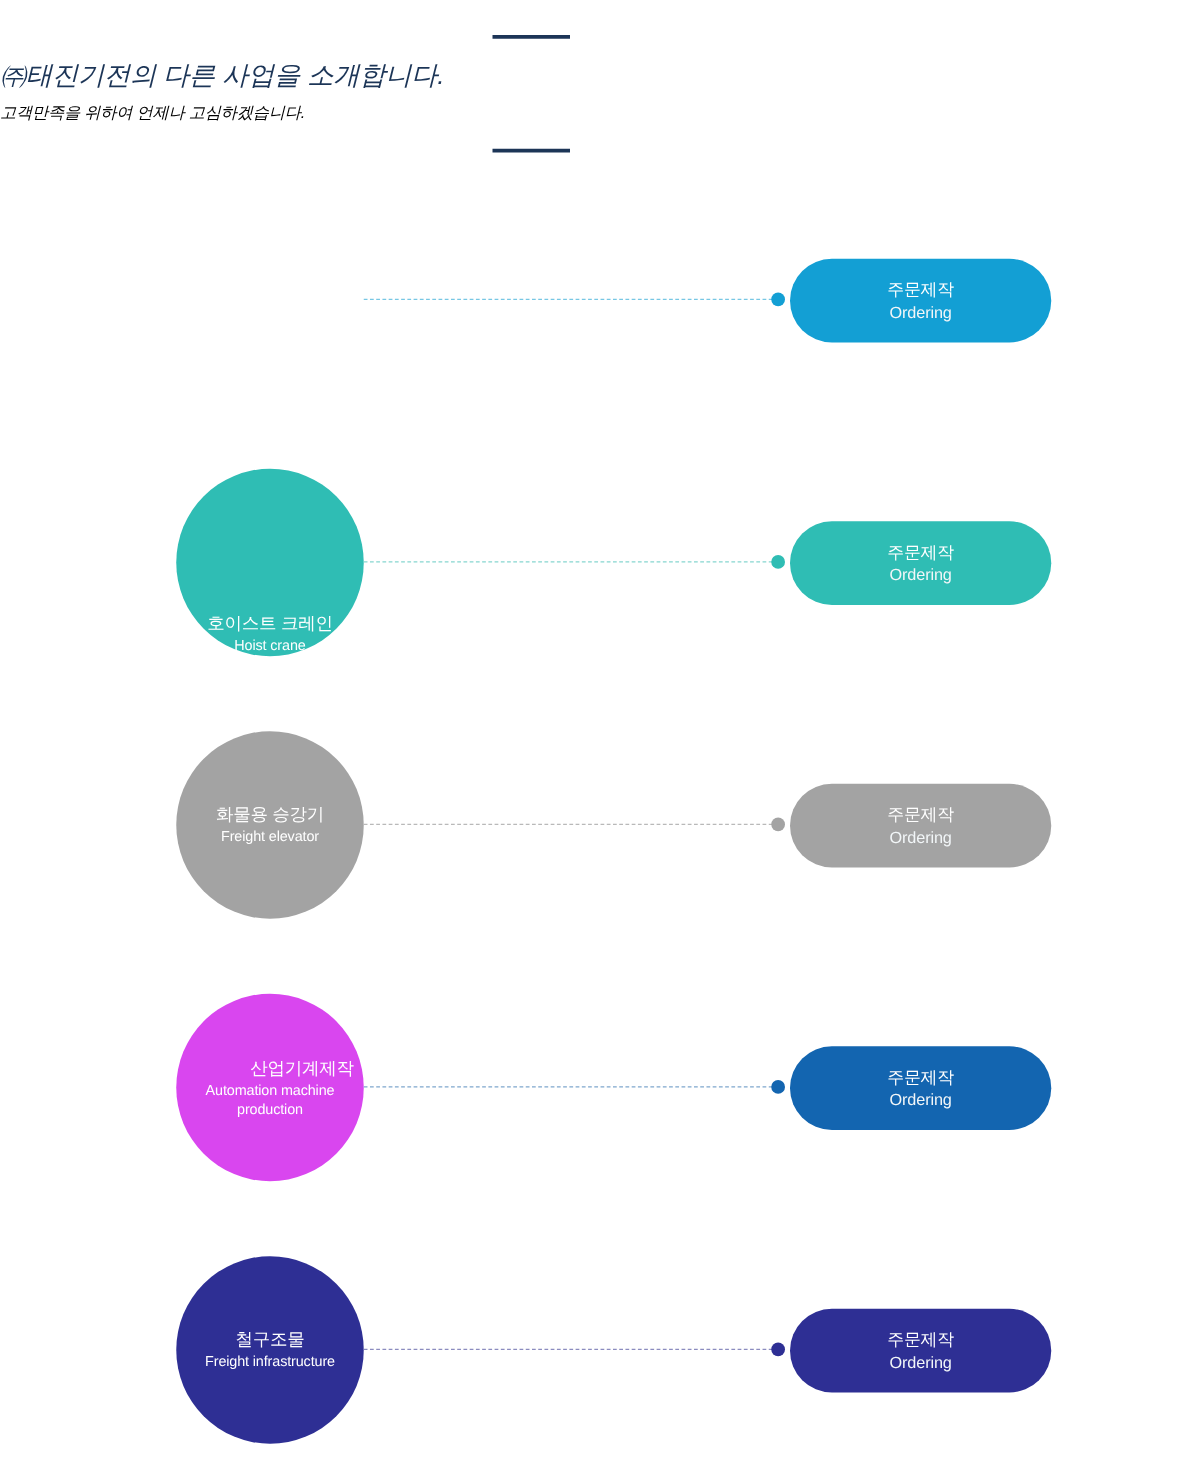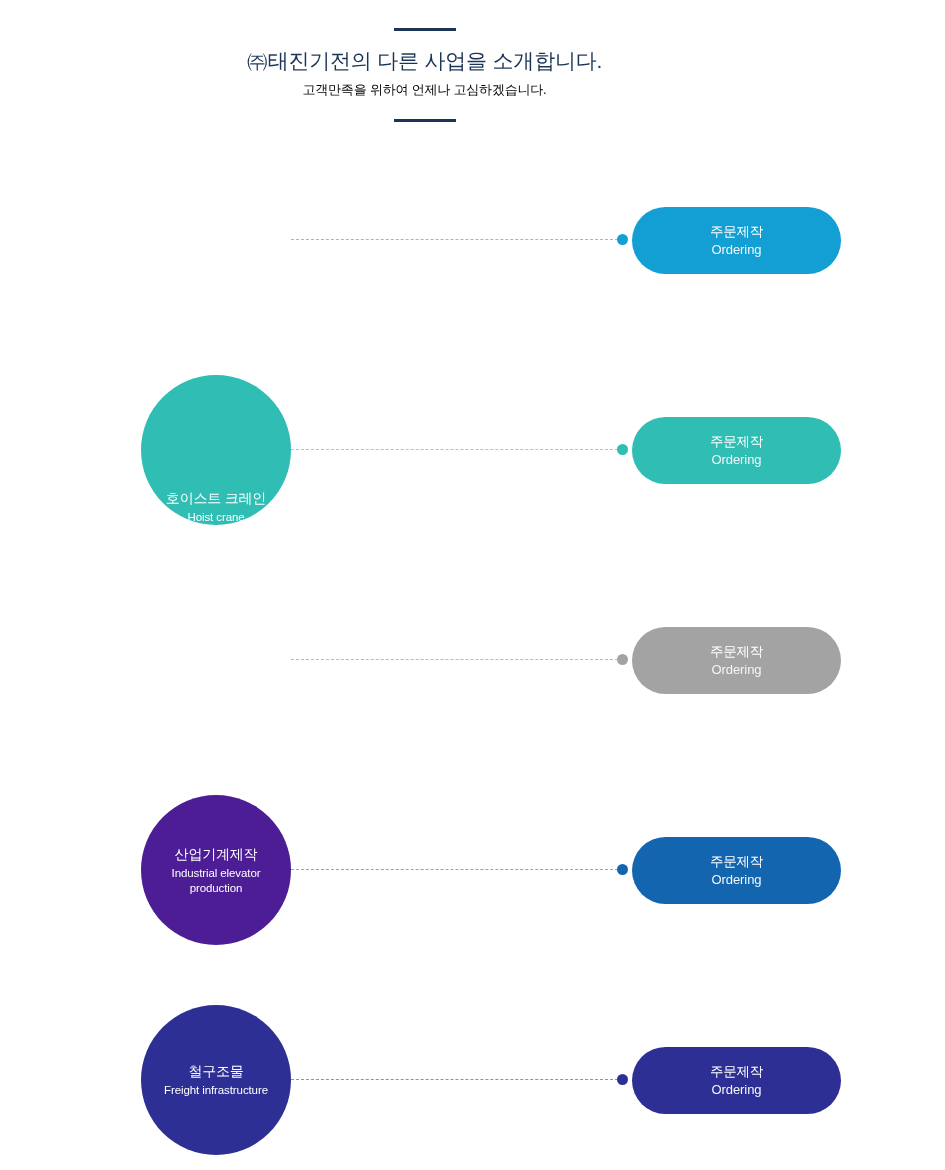--- a/index.html
+++ b/index.html
@@ -16,21 +16,22 @@
     overflow: hidden;
   }
 
   
   .header {
     position: absolute;
     top: 0;
     left: 0;
     width: 849px;
     height: 140px;
-    text-align: center;
+    text-align: left;
+    font-style: italic;
   }
   .rule {
     width: 62px;
     height: 3px;
     background: #1c3557;
     margin: 0 auto;
   }
   .rule-top { margin-top: 28px; }
   .rule-bottom { margin-top: 21px; }
 
@@ -166,32 +167,36 @@
     </div>
     <div class="connector" style="border-top-color: rgb(134, 214, 208);"></div>
     <div class="connector-dot" style="background: rgb(47, 189, 180);"></div>
     <div class="node-pill" style="background: rgb(47, 189, 180);">
       <span class="pill-ko">주문제작</span>
       <span class="pill-en">Ordering</span>
     </div>
   </div>
 
   <div class="row">
+    <div class="node-circle" style="background: rgb(163, 163, 163);">
+      <span class="node-ko">화물용 승강기</span>
+      <span class="node-en">Freight elevator</span>
+    </div>
     <div class="connector" style="border-top-color: rgb(185, 185, 185);"></div>
     <div class="connector-dot" style="background: rgb(163, 163, 163);"></div>
     <div class="node-pill" style="background: rgb(163, 163, 163);">
       <span class="pill-ko">주문제작</span>
       <span class="pill-en">Ordering</span>
     </div>
   </div>
 
   <div class="row">
-    <div class="node-circle" style="background: #4c1d95;">
+    <div class="node-circle" style="background: #d946ef; align-items: flex-end;">
       <span class="node-ko">산업기계제작</span>
-      <span class="node-en">Industrial elevator production</span>
+      <span class="node-en">Automation machine production</span>
     </div>
     <div class="connector" style="border-top-color: rgb(127, 167, 205);"></div>
     <div class="connector-dot" style="background: rgb(19, 101, 176);"></div>
     <div class="node-pill" style="background: rgb(19, 101, 176);">
       <span class="pill-ko">주문제작</span>
       <span class="pill-en">Ordering</span>
     </div>
   </div>
 
   <div class="row">

